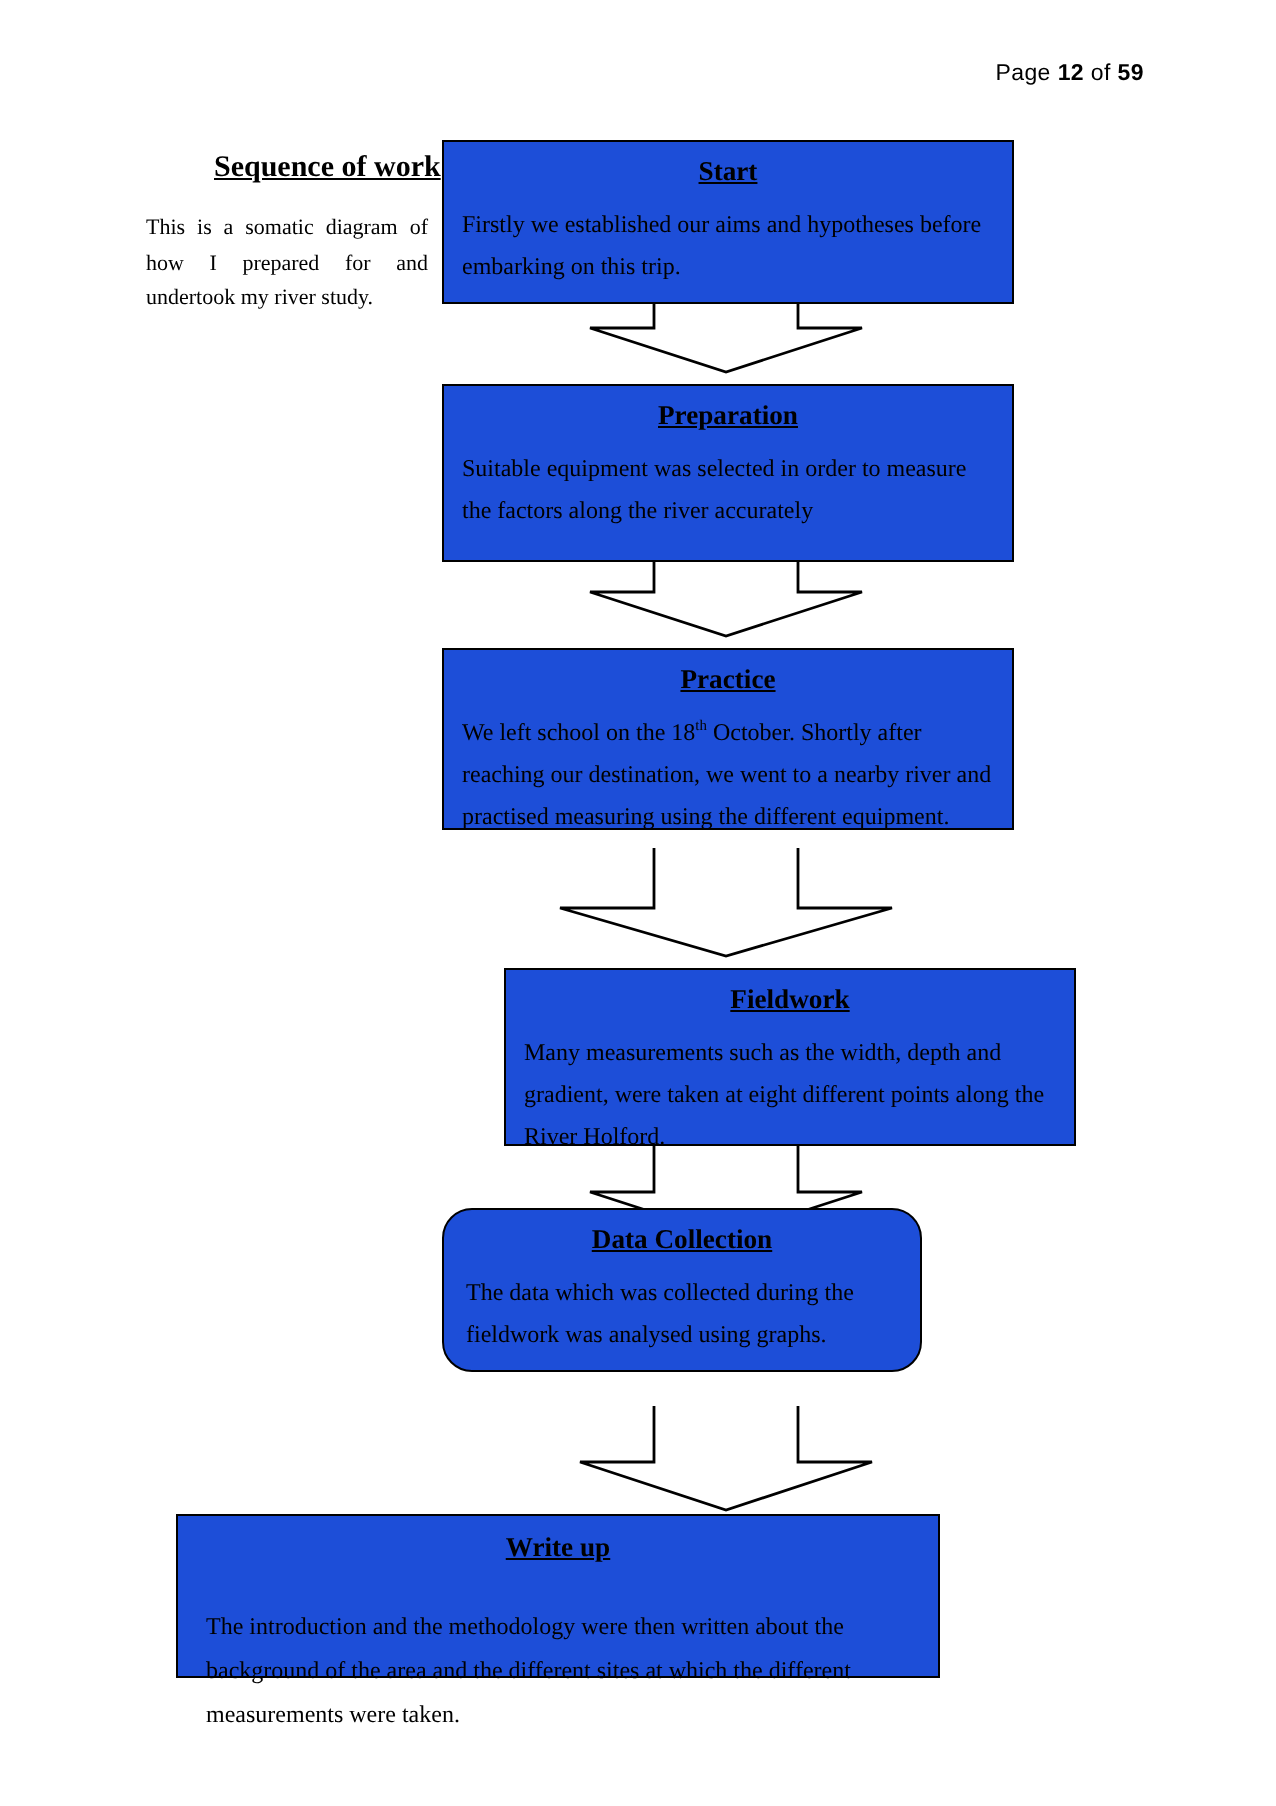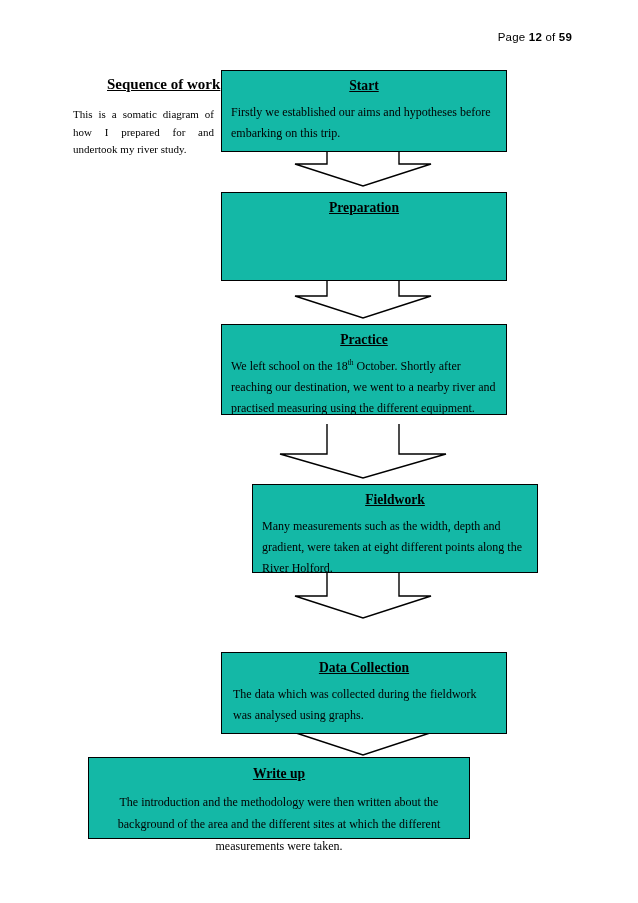--- a/index.html
+++ b/index.html
@@ -50,21 +50,21 @@
     width: 141px;
     font-size: 11px;
     line-height: 17.5px;
     text-align: justify;
   }
 
   
   .box {
     position: absolute;
     border: 1.4px solid #000;
-    background: #14b8a6;
+    background: #1d4ed8;
     box-sizing: border-box;
     z-index: 3;
   }
   .box .title {
     display: block;
     text-align: center;
     font-weight: bold;
     text-decoration: underline;
     font-size: 13.6px;
     margin-top: 7px;
@@ -81,28 +81,28 @@
     font-size: 0.62em;
     vertical-align: super;
     line-height: 0;
   }
 
   
   #box-start       { left: 221px; top: 70px;  width: 286px; height: 82px; }
   #box-preparation { left: 221px; top: 192px; width: 286px; height: 89px; }
   #box-practice    { left: 221px; top: 324px; width: 286px; height: 91px; }
   #box-fieldwork   { left: 221px; top: 484px; width: 286px; height: 89px; margin-left: 31px; }
-  #box-data        { left: 221px; top: 652px; width: 286px; height: 82px; }
+  #box-data        { left: 221px; top: 604px; width: 240px; height: 82px; border-radius: 15px; }
   #box-writeup     { left: 88px;  top: 757px; width: 382px; height: 82px; }
 
   #box-writeup .title { font-size: 13.6px; margin-top: 8px; }
   #box-writeup .body {
-    text-align: center;
+    text-align: left;
     padding: 0 14px;
-    margin-top: 9px;
+    margin-top: 20px;
     line-height: 22px;
   }
   #box-data .body { padding-left: 11px; }
 
   
   .connector {
     position: absolute;
     z-index: 1;
   }
   .connector svg { display: block; overflow: visible; }
@@ -119,20 +119,21 @@
   <div class="side-heading">Sequence of work</div>
   <div class="side-para">This is a somatic diagram of how I prepared for and undertook my river study.</div>
 
   <div class="box" id="box-start">
     <span class="title">Start</span>
     <span class="body">Firstly we established our aims and hypotheses before embarking on this trip.</span>
   </div>
 
   <div class="box" id="box-preparation">
     <span class="title">Preparation</span>
+    <span class="body">Suitable equipment was selected in order to measure the factors along the river accurately</span>
   </div>
 
   <div class="box" id="box-practice">
     <span class="title">Practice</span>
     <span class="body"><span>We left school on the 18</span><sup>th</sup><span> October. Shortly after reaching our destination, we went to a nearby river and practised measuring using the different equipment.</span></span>
   </div>
 
   <div class="box" id="box-fieldwork">
     <span class="title">Fieldwork</span>
     <span class="body">Many measurements such as the width, depth and gradient, were taken at eight different points along the River Holford.</span>

